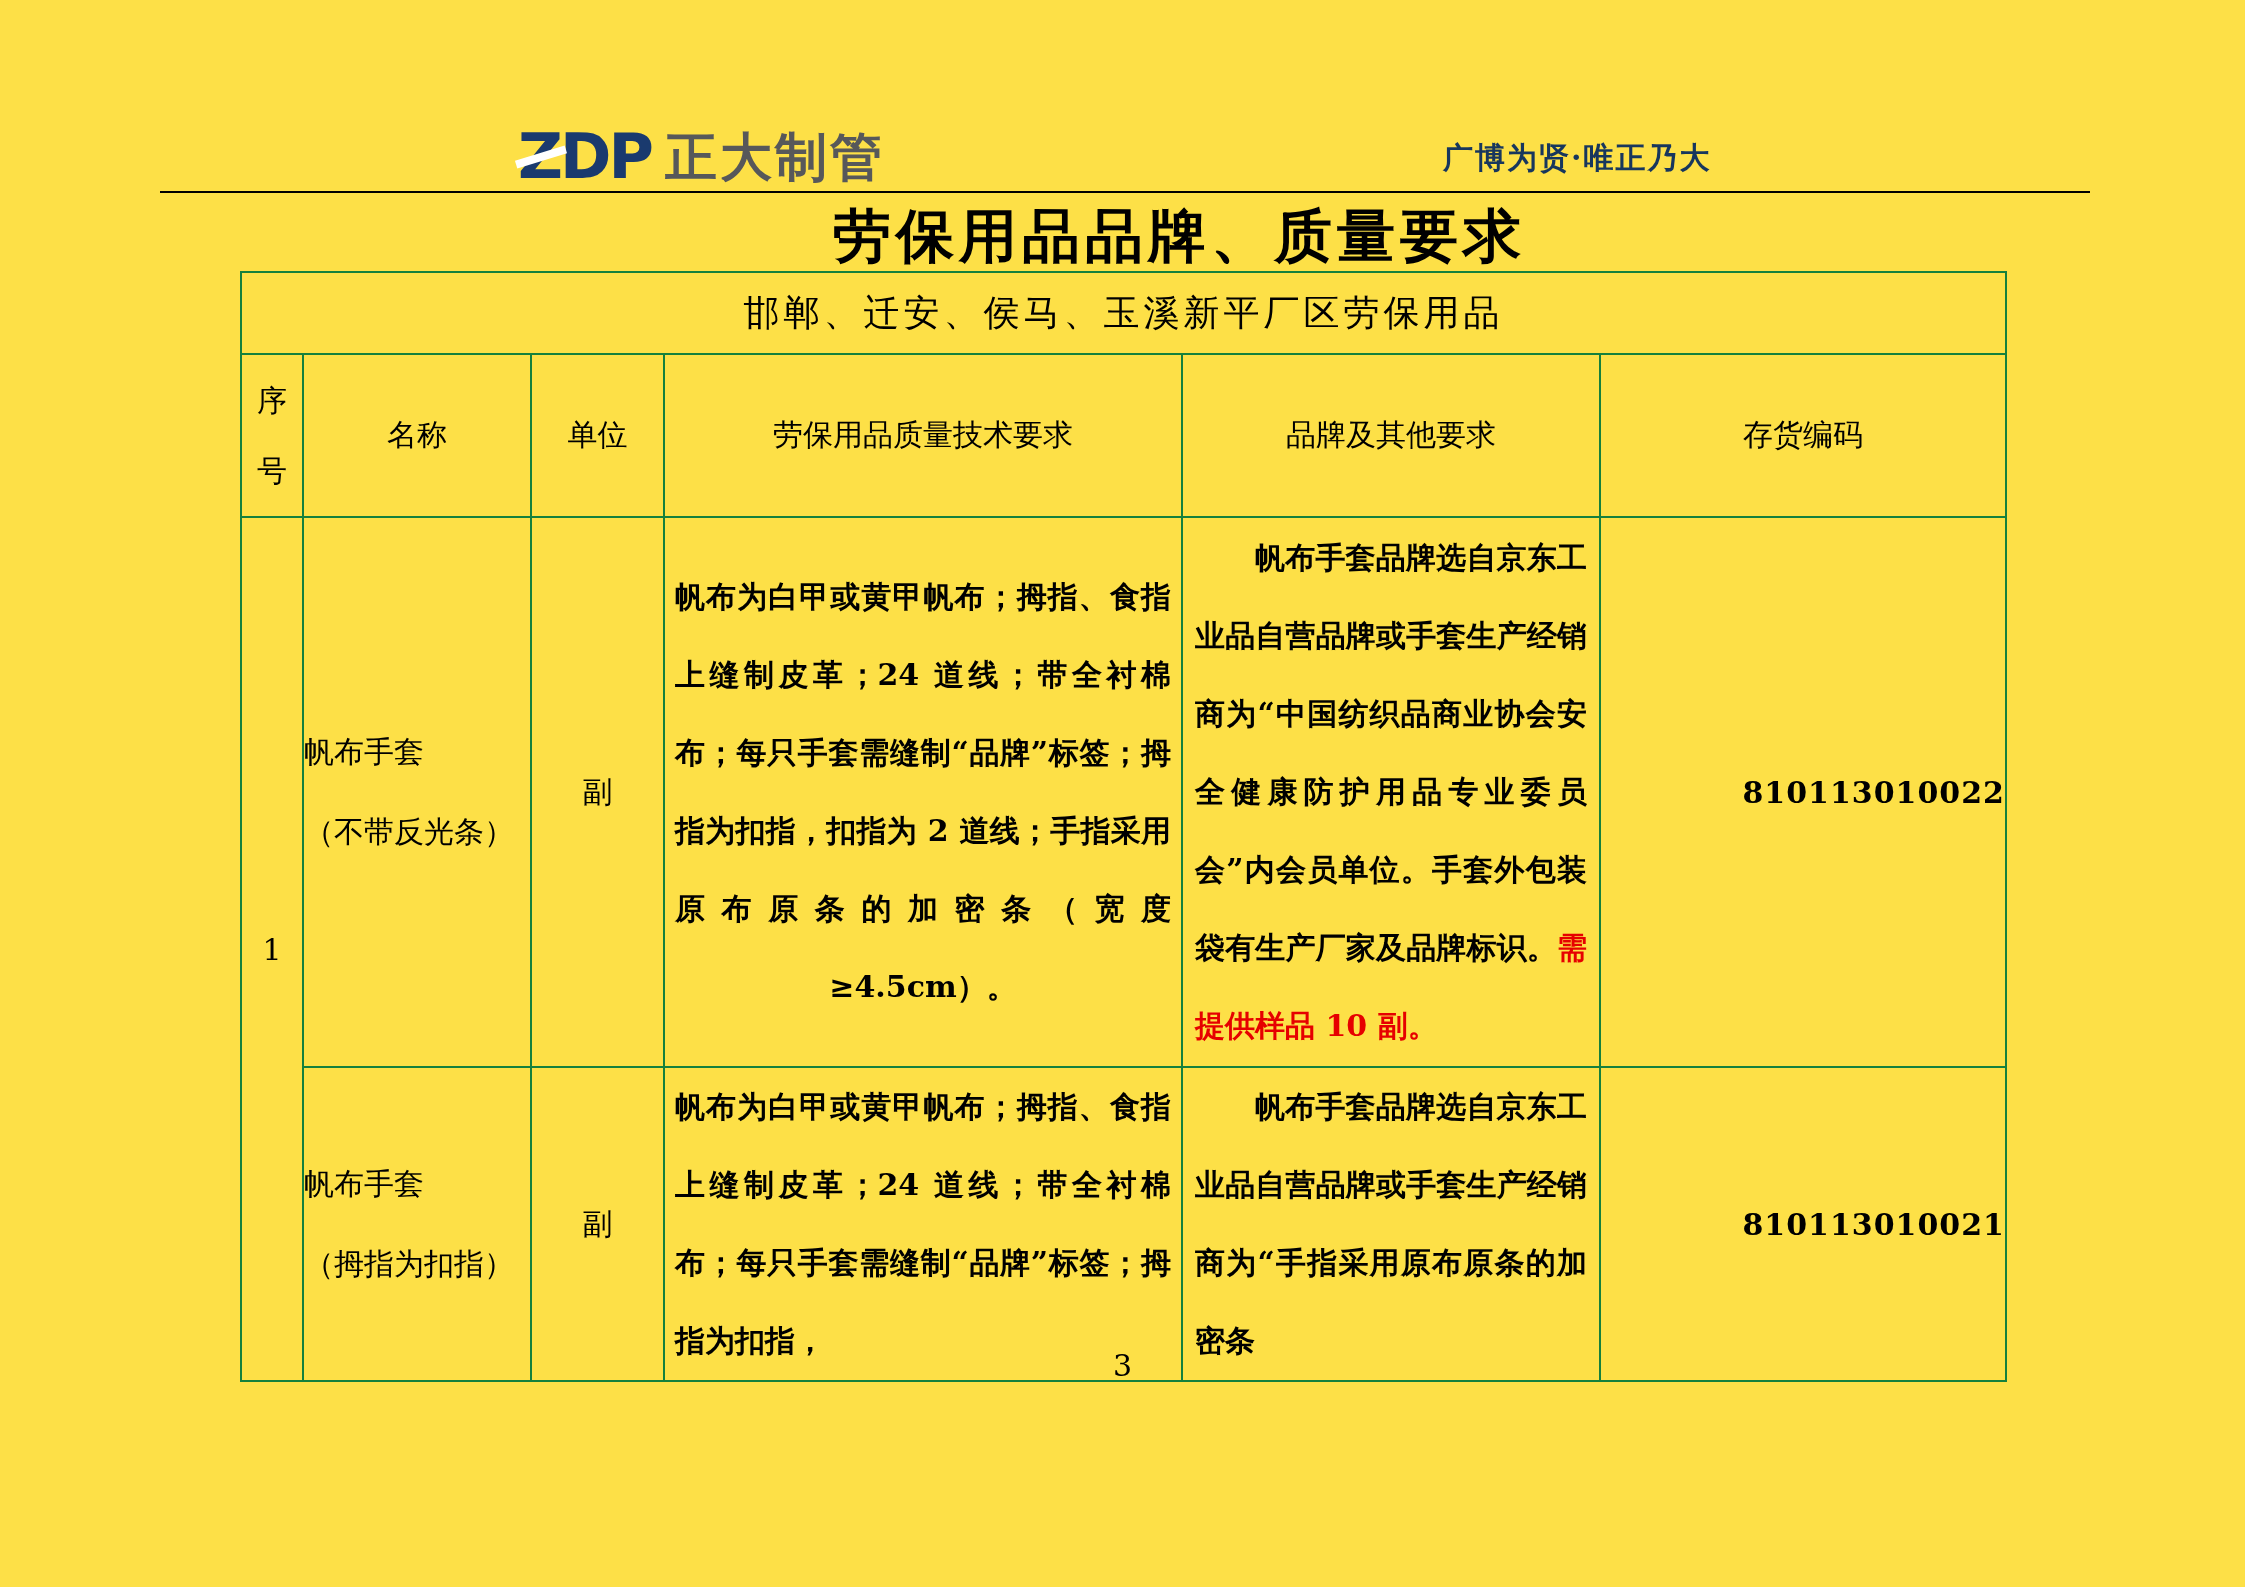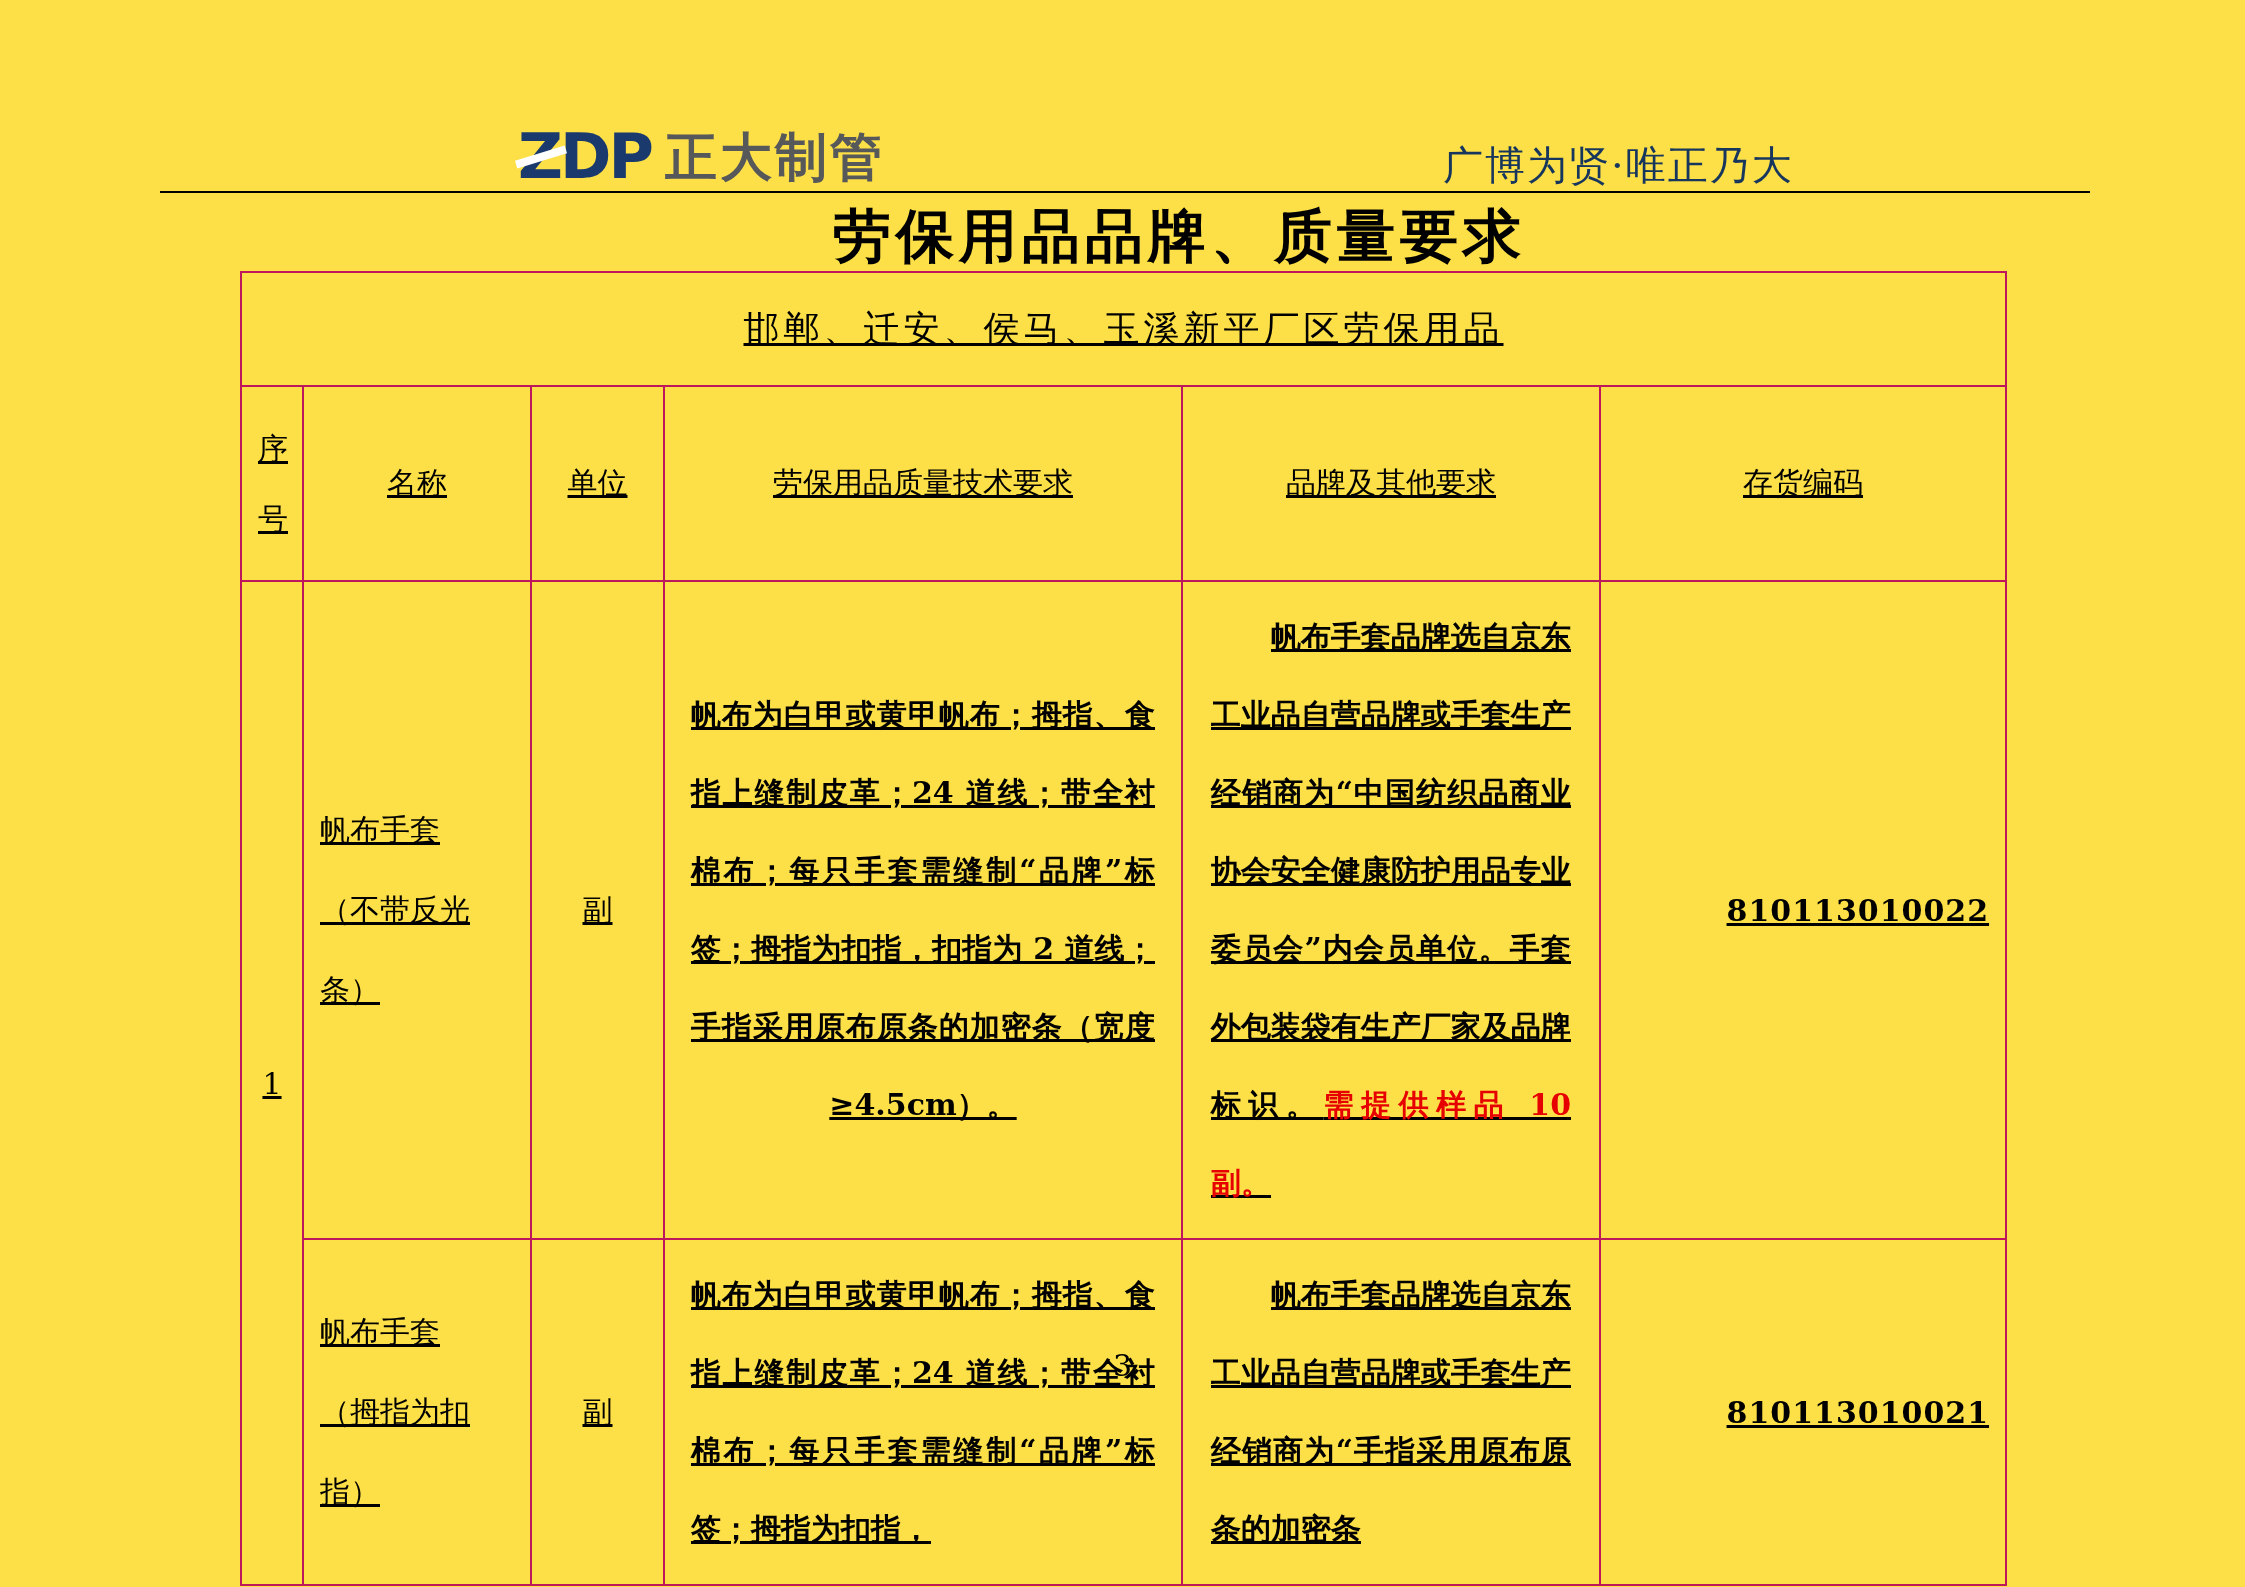--- a/index.html
+++ b/index.html
@@ -16,34 +16,34 @@
   }
   .logo-zdp::after { 
     content:""; position:absolute; left:-3px; top:27px; width:52px; height:8px;
     background:#ffffff; transform:rotate(-17deg);
   }
   .logo-cn {
     font-family:"DejaVu Sans","Liberation Sans",sans-serif; font-weight:bold;
     font-size:52px; line-height:1; letter-spacing:3px; color:#57585a;
   }
   .slogan {
-    position:absolute; left:1443px; top:138px; font-weight:normal; font-size:40px;
+    position:absolute; left:1443px; top:138px; font-weight:bold; font-size:30px;
     letter-spacing:2px; color:#17365d;
   }
   .rule { position:absolute; left:160px; top:191px; width:1930px; height:2px; background:#000; }
   .title {
     position:absolute; left:57px; top:198px; width:2245px; margin:0; text-align:center;
     font-size:58px; font-weight:bold; letter-spacing:5px;
   }
   
   table.doc {
     position:absolute; left:240px; top:271px; width:1765px;
     border-collapse:collapse; table-layout:fixed;
   }
-  table.doc td { border:2px solid #be185d; padding:16px; vertical-align:middle; overflow:hidden;text-decoration:underline; }
+  table.doc td { border:2px solid #15803d; padding:0; vertical-align:middle; overflow:hidden; }
   .col-seq  { width:62px; }
   .col-name { width:228px; }
   .col-unit { width:133px; }
   .col-qual { width:518px; }
   .col-brand{ width:418px; }
   .col-code { width:406px; }
   .banner-cell { height:80px; text-align:center; font-size:36px; letter-spacing:4px; }
   .head-cell { height:161px; text-align:center; font-size:30px; }
   .seq-stack div { line-height:70px; }
   .row1-cell { height:548px; }

